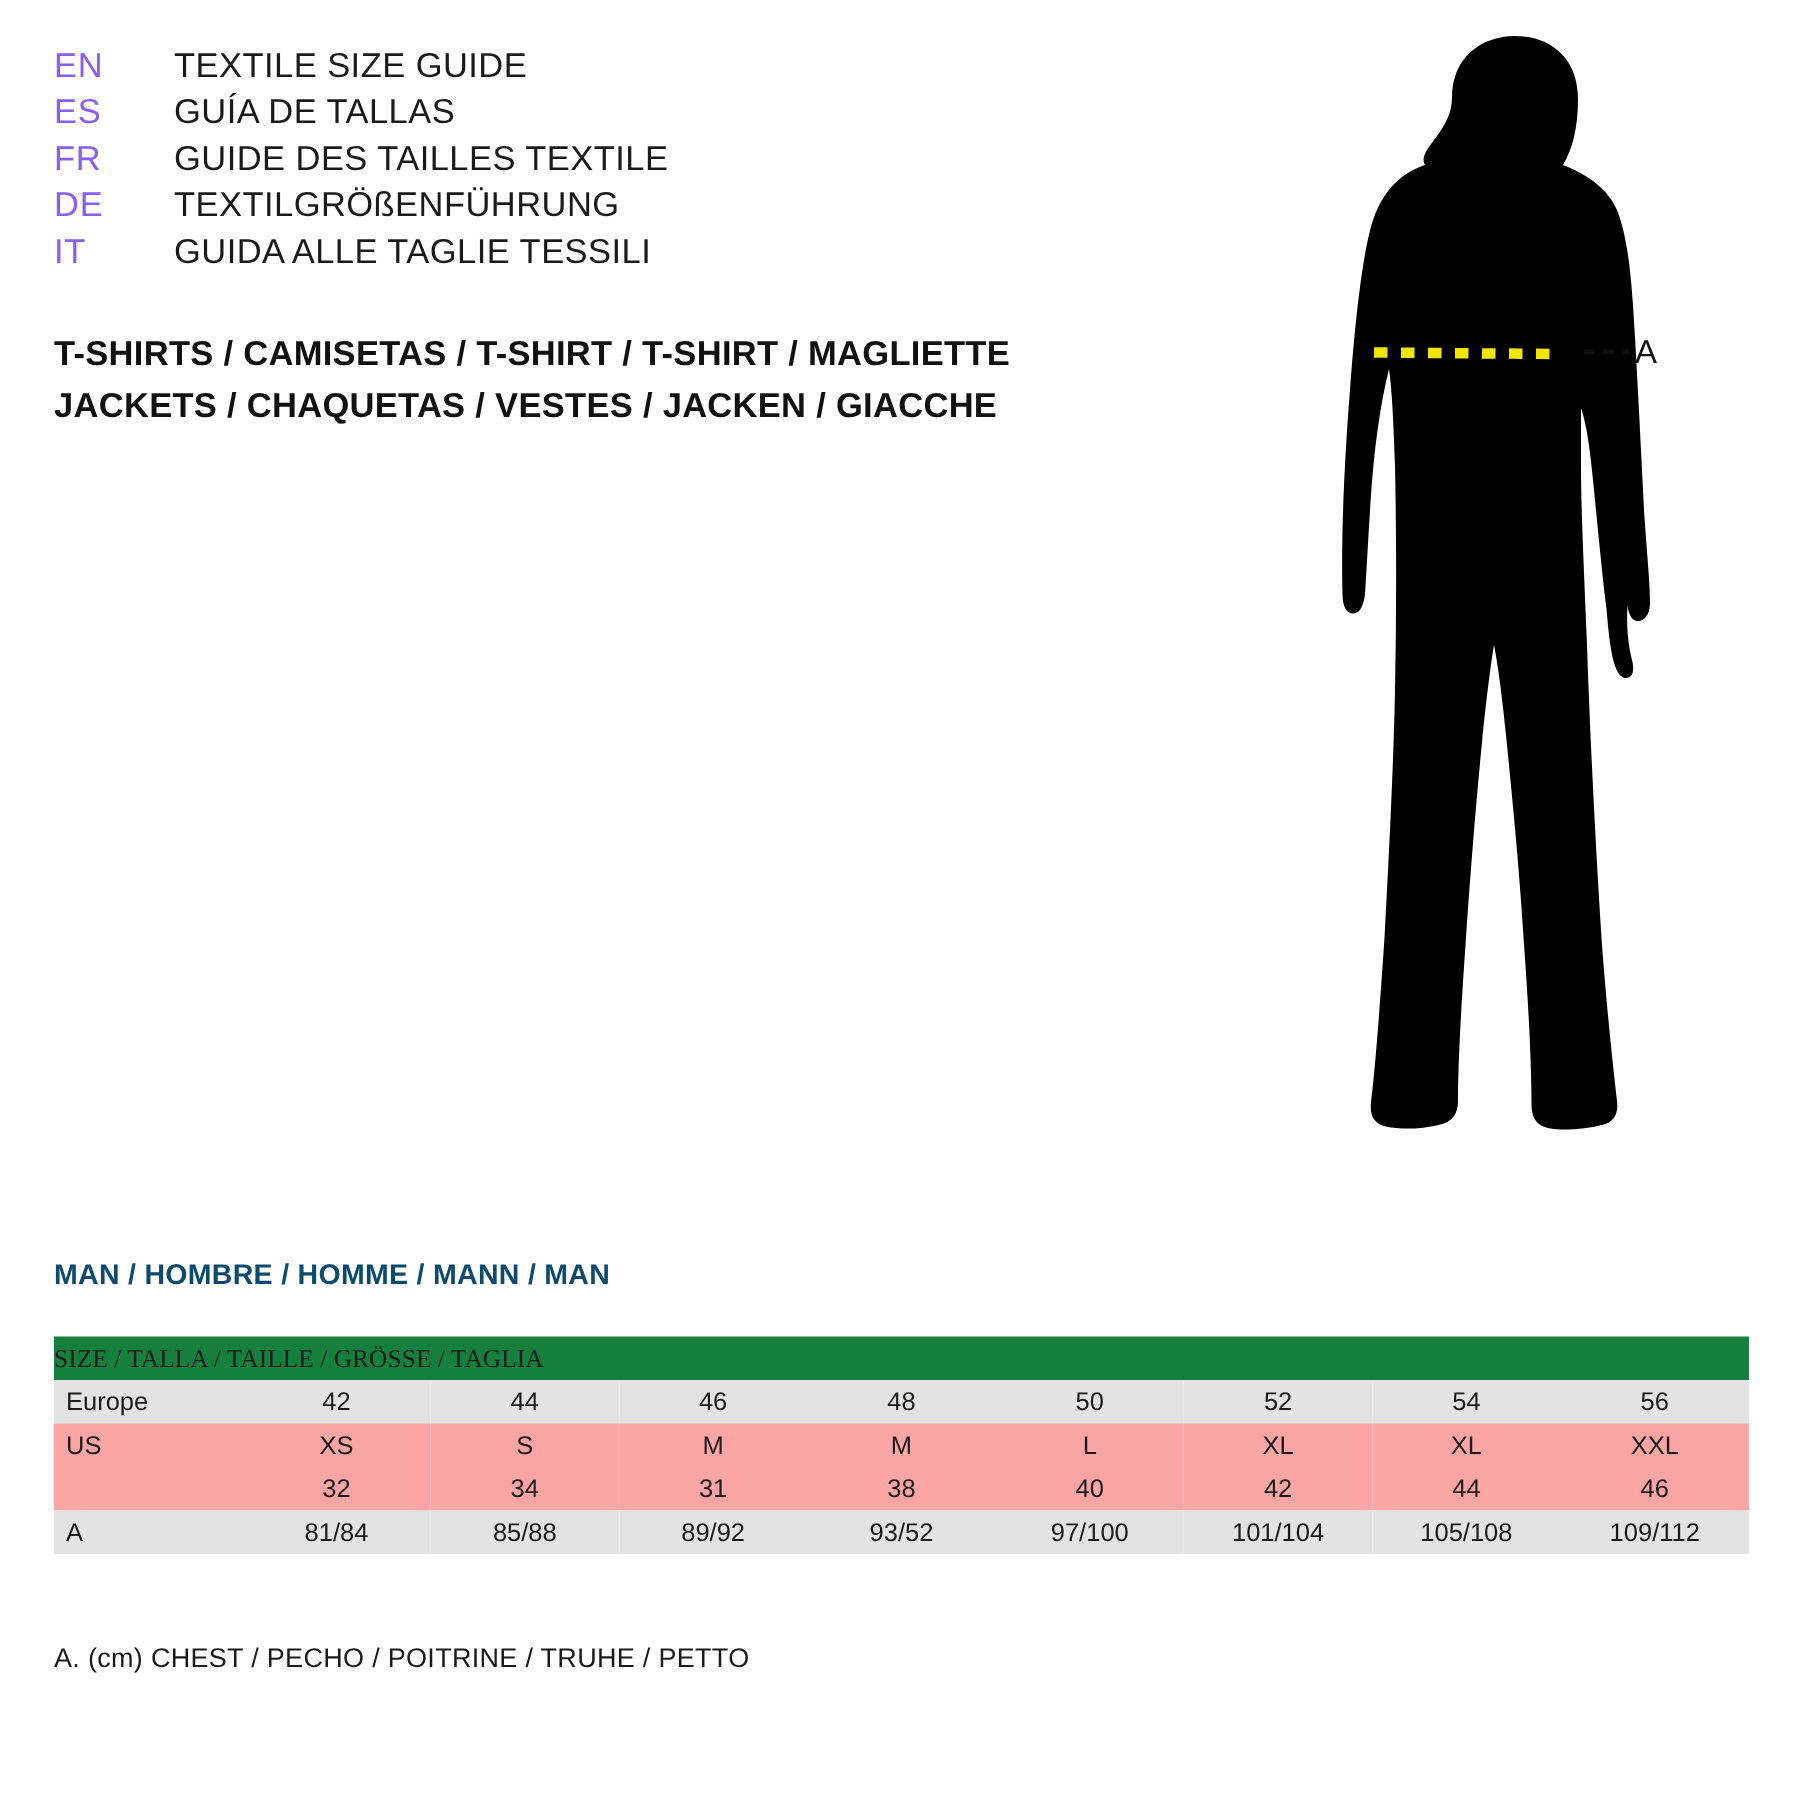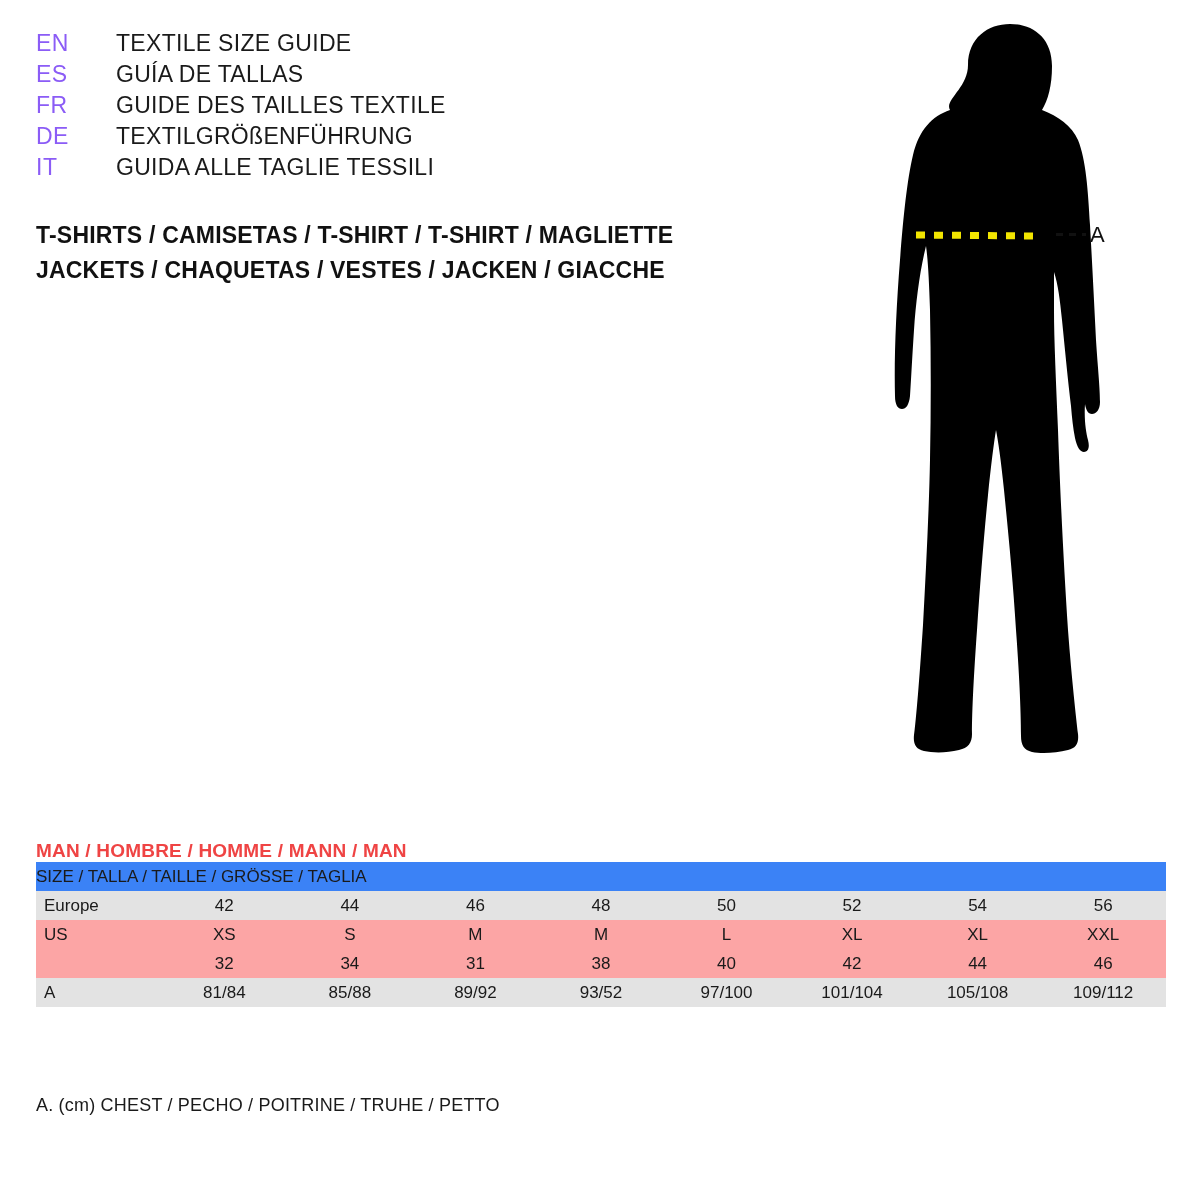--- a/index.html
+++ b/index.html
@@ -87,41 +87,42 @@
   .table-section {
     position: absolute;
     left: 36px;
     top: 840px;
     width: 1130px;
   }
   .gender-title {
     font-size: 19px;
     font-weight: bold;
     letter-spacing: 0.2px;
-    color: #ef4444;
-    margin-bottom: 0;
+    color: #0c4a6e;
+    margin-bottom: 29px;
   }
   table.size-table {
     border-collapse: collapse;
     width: 1130px;
     table-layout: fixed;
     font-size: 17px;
   }
   table.size-table td {
     padding: 0;
     height: 29px;
     vertical-align: middle;
     color: #1a1a1a;
   }
   .row-head td {
-    background: #3b82f6;
+    background: #15803d;
     color: #111111;
     font-size: 17px;
     padding-left: 8px;
     height: 30px;
+    font-family: Liberation Serif, serif;
   }
   .row-light td {
     background: #e3e3e3;
   }
   .row-mid td {
     background: #fca5a5;
   }
   .label-cell {
     padding-left: 8px !important;
     text-align: left;

